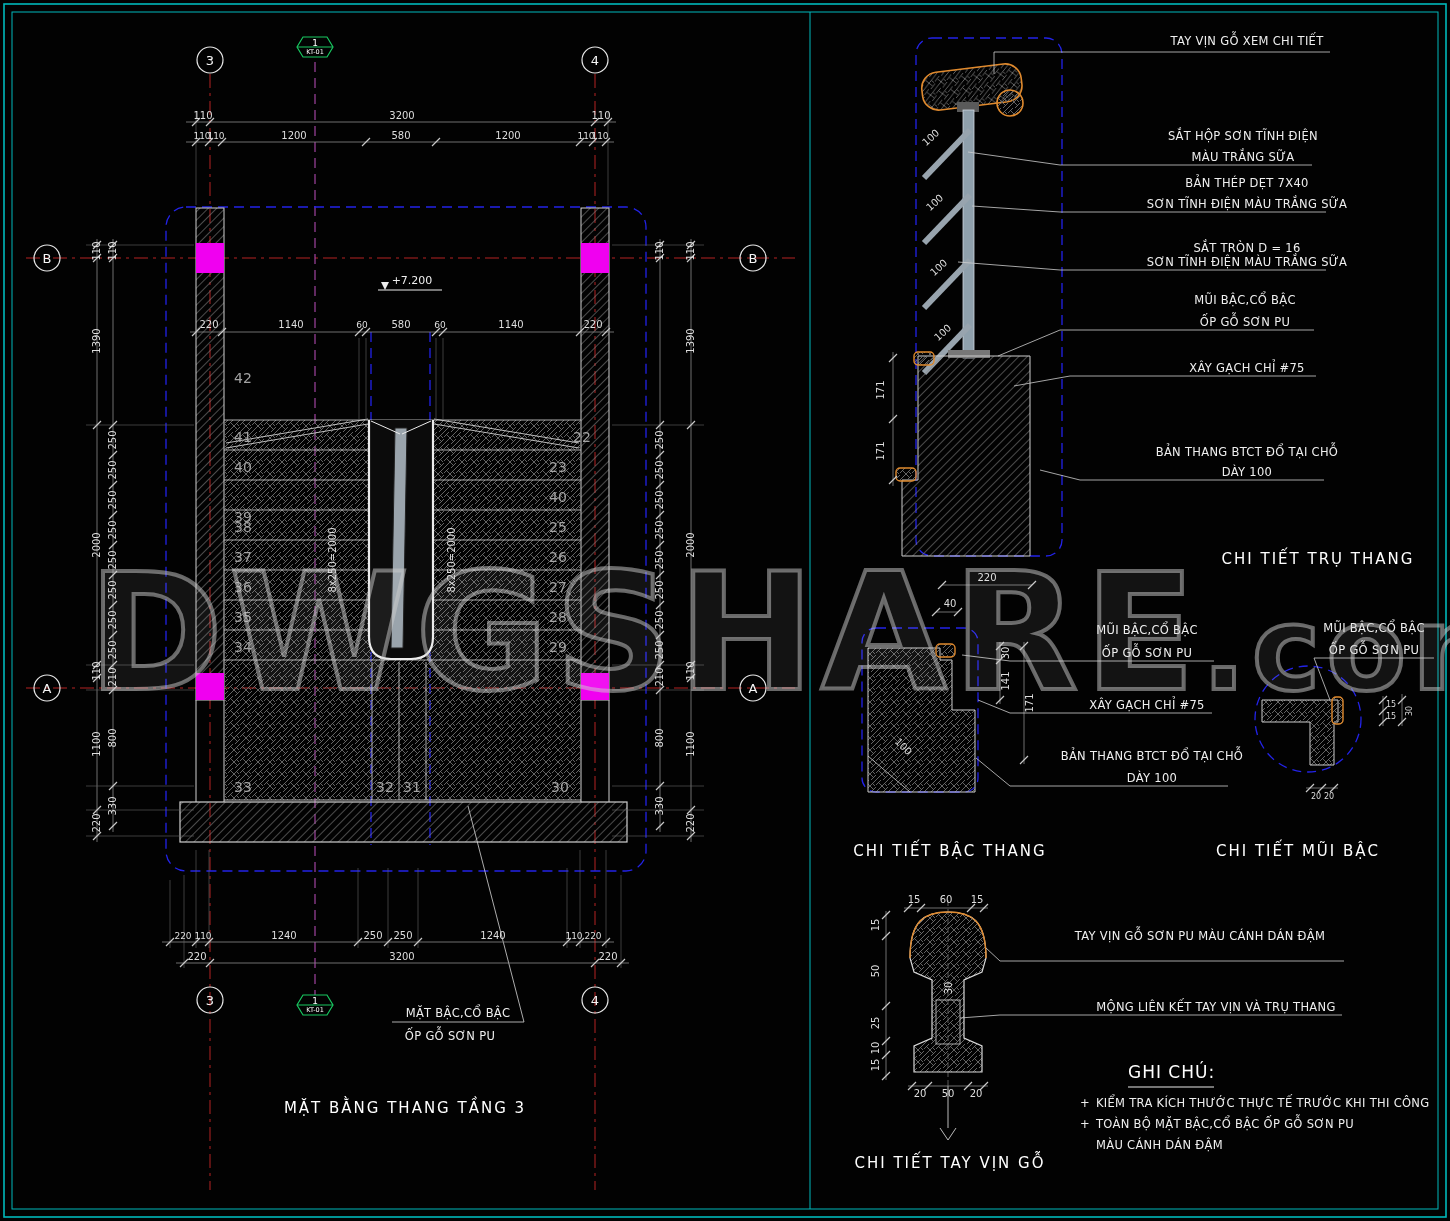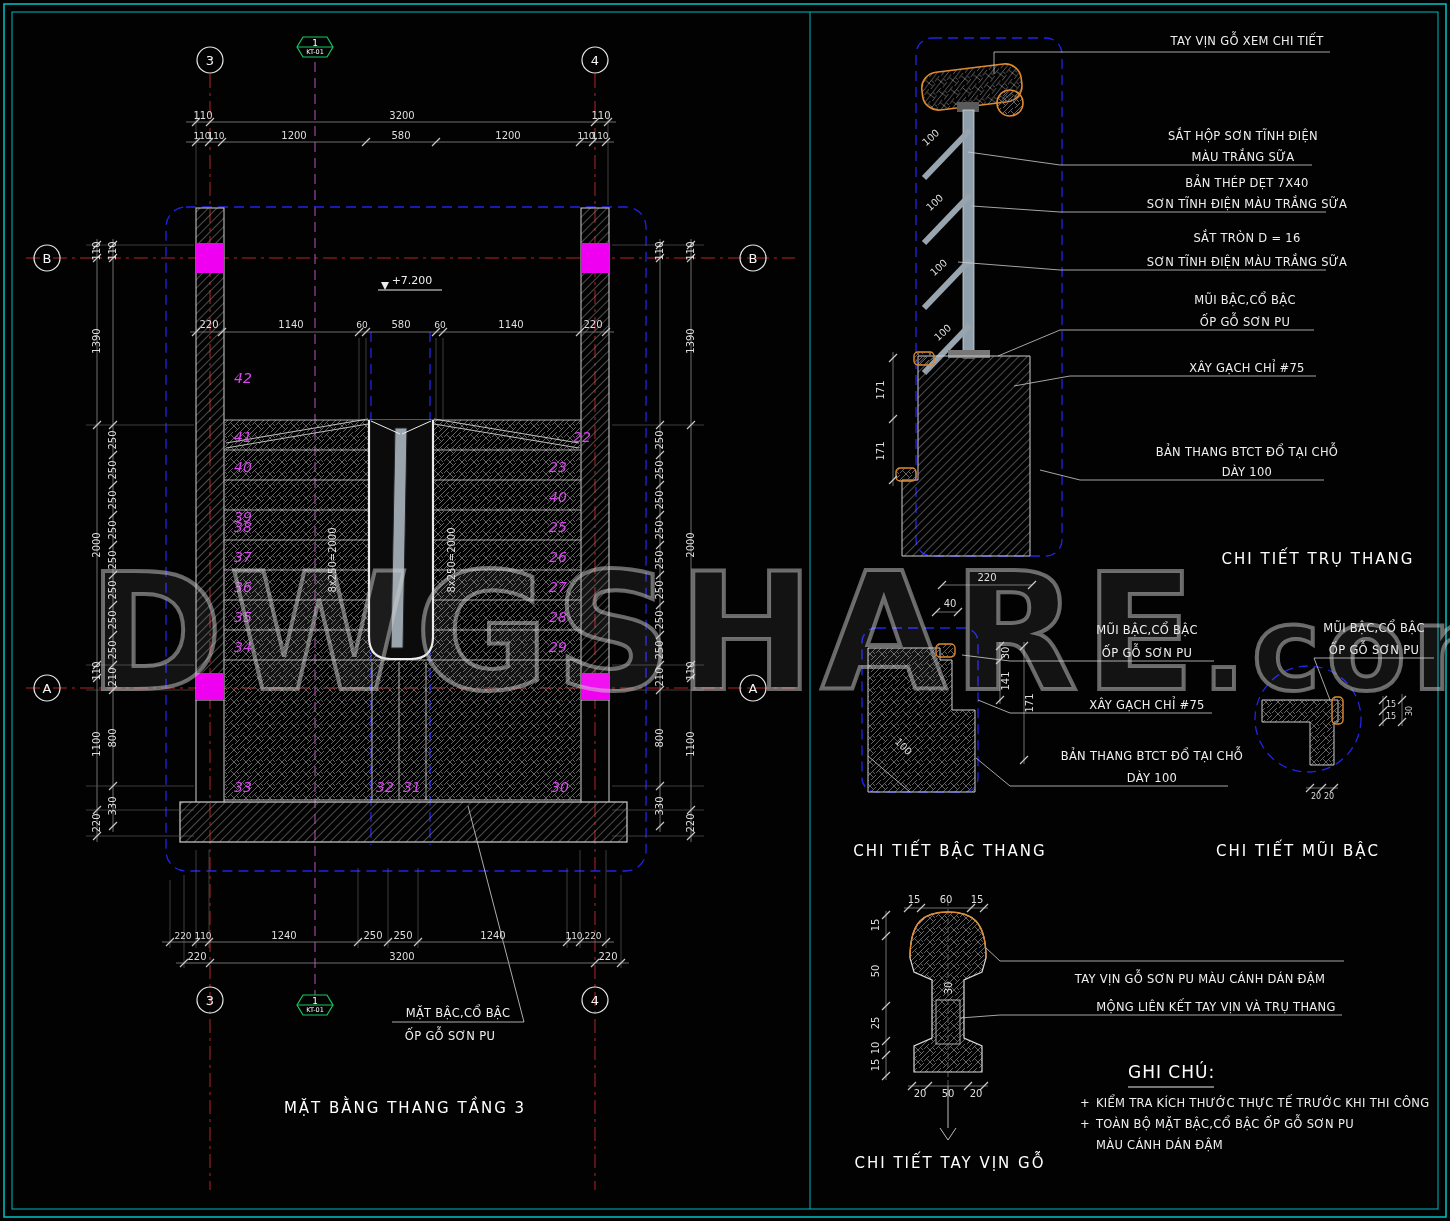--- a/index.html
+++ b/index.html
@@ -6,21 +6,21 @@
   #sheet{position:relative;width:1450px;height:1221px;background:#020202;overflow:hidden;
          font-family:"DejaVu Sans",sans-serif;}
   .t{position:absolute;color:#e9e9e9;white-space:nowrap;line-height:1;}
   .dim{font-size:10px;transform:translate(-50%,-50%);color:#dedede;}
   .dims{font-size:9px;transform:translate(-50%,-50%);color:#dedede;}
   .dimv{font-size:10px;transform:translate(-50%,-50%) rotate(-90deg);color:#dedede;}
   .dimd{font-size:10px;transform:translate(-50%,-50%) rotate(-42deg);color:#dedede;}
   .dimd45{font-size:10px;transform:translate(-50%,-50%) rotate(45deg);color:#dedede;}
   .tiny{font-size:8px;transform:translate(-50%,-50%);color:#dedede;}
   .tinyv{font-size:8px;transform:translate(-50%,-50%) rotate(-90deg);color:#dedede;}
-  .num{font-size:14px;transform:translate(-50%,-50%);color:#d946ef;font-style:italic;}
+  .num{font-size:14px;transform:translate(-50%,-50%);color:#a3a3a3;}
   .lbl{font-size:11.5px;transform:translate(-50%,-50%);letter-spacing:.3px;color:#efefef;}
   .lbll{font-size:11.5px;letter-spacing:.3px;color:#efefef;}
   .ttl{font-size:15px;letter-spacing:2px;transform:translate(-50%,-50%);color:#fff;}
   .bub{font-size:13px;transform:translate(-50%,-50%);color:#f5f5f5;}
   .mk1{font-size:9px;transform:translate(-50%,-50%);color:#fff;}
   .mk2{font-size:6.5px;transform:translate(-50%,-50%);color:#fff;}
   .elev{font-size:11px;transform:translate(-50%,-50%);color:#f0f0f0;}
   .watermark{position:absolute;left:88px;top:538px;z-index:60;pointer-events:none;
      font-weight:bold;letter-spacing:6px;white-space:nowrap;
      color:rgba(255,255,255,0.07);-webkit-text-stroke:4px rgba(205,205,205,0.5);}
@@ -351,21 +351,21 @@
 
 <span class="t lbl" style="left:458px;top:1014px">MẶT BẬC,CỔ BẬC</span>
 <span class="t lbl" style="left:450px;top:1037px">ỐP GỖ SƠN PU</span>
 <span class="t ttl" style="left:405px;top:1108px">MẶT BẰNG THANG TẦNG 3</span>
 
 <span class="t lbl" style="left:1247px;top:42px">TAY VỊN GỖ XEM CHI TIẾT</span>
 <span class="t lbl" style="left:1243px;top:137px">SẮT HỘP SƠN TĨNH ĐIỆN</span>
 <span class="t lbl" style="left:1243px;top:158px">MÀU TRẮNG SỮA</span>
 <span class="t lbl" style="left:1247px;top:184px">BẢN THÉP DẸT 7X40</span>
 <span class="t lbl" style="left:1247px;top:205px">SƠN TĨNH ĐIỆN MÀU TRẮNG SỮA</span>
-<span class="t lbl" style="left:1247px;top:239px">SẮT TRÒN D = 16</span>
+<span class="t lbl" style="left:1247px;top:249px">SẮT TRÒN D = 16</span>
 <span class="t lbl" style="left:1247px;top:263px">SƠN TĨNH ĐIỆN MÀU TRẮNG SỮA</span>
 <span class="t lbl" style="left:1245px;top:301px">MŨI BẬC,CỔ BẬC</span>
 <span class="t lbl" style="left:1245px;top:323px">ỐP GỖ SƠN PU</span>
 <span class="t lbl" style="left:1247px;top:369px">XÂY GẠCH CHỈ #75</span>
 <span class="t lbl" style="left:1247px;top:453px">BẢN THANG BTCT ĐỔ TẠI CHỖ</span>
 <span class="t lbl" style="left:1247px;top:473px">DÀY 100</span>
 <span class="t dimd" style="left:931px;top:138px">100</span>
 <span class="t dimd" style="left:935px;top:203px">100</span>
 <span class="t dimd" style="left:939px;top:268px">100</span>
 <span class="t dimd" style="left:943px;top:333px">100</span>
@@ -400,21 +400,21 @@
 <span class="t dim" style="left:977px;top:900px">15</span>
 <span class="t dimv" style="left:876px;top:925px">15</span>
 <span class="t dimv" style="left:876px;top:971px">50</span>
 <span class="t dimv" style="left:876px;top:1023px">25</span>
 <span class="t dimv" style="left:876px;top:1048px">10</span>
 <span class="t dimv" style="left:876px;top:1065px">15</span>
 <span class="t dim" style="left:920px;top:1094px">20</span>
 <span class="t dim" style="left:948px;top:1094px">50</span>
 <span class="t dim" style="left:976px;top:1094px">20</span>
 <span class="t dimv" style="left:949px;top:988px">30</span>
-<span class="t lbl" style="left:1200px;top:980px">TAY VỊN GỖ SƠN PU MÀU CÁNH DÁN ĐẬM</span>
+<span class="t lbl" style="left:1200px;top:937px">TAY VỊN GỖ SƠN PU MÀU CÁNH DÁN ĐẬM</span>
 <span class="t lbl" style="left:1216px;top:1008px">MỘNG LIÊN KẾT TAY VỊN VÀ TRỤ THANG</span>
 <span class="t ttl" style="left:950px;top:1163px">CHI TIẾT TAY VỊN GỖ</span>
 
 <span class="t lbll" style="left:1128px;top:1064px;font-size:17px;letter-spacing:1px;color:#fff">GHI CHÚ:</span>
 <span class="t lbll" style="left:1080px;top:1098px">+</span>
 <span class="t lbll" style="left:1096px;top:1098px">KIỂM TRA KÍCH THƯỚC THỰC TẾ TRƯỚC KHI THI CÔNG</span>
 <span class="t lbll" style="left:1080px;top:1119px">+</span>
 <span class="t lbll" style="left:1096px;top:1119px">TOÀN BỘ MẶT BẬC,CỔ BẬC ỐP GỖ SƠN PU</span>
 <span class="t lbll" style="left:1096px;top:1140px">MÀU CÁNH DÁN ĐẬM</span>
 

